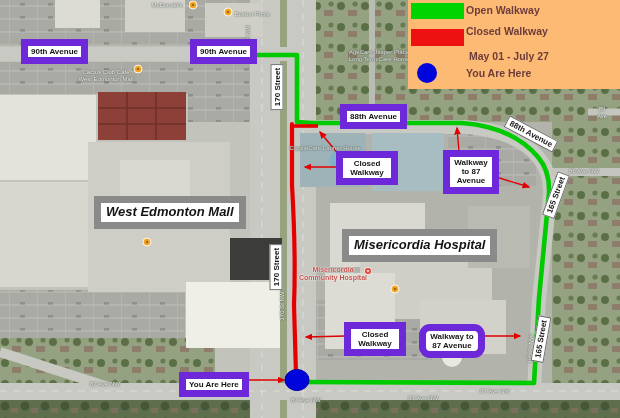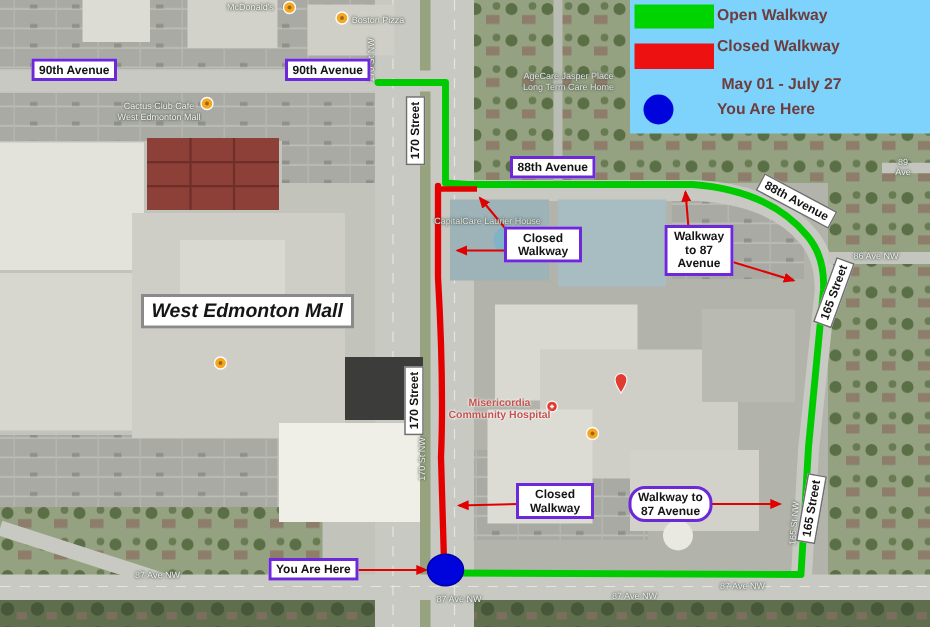--- a/index.html
+++ b/index.html
@@ -5,39 +5,39 @@
   html,body{margin:0;padding:0;background:#fff;}
   #stage{
     position:relative;width:620px;height:418px;overflow:hidden;
     font-family:"Liberation Sans",sans-serif;
     outline:1px solid #222;
     background:#b3b7aa;
   }
   #basemap{position:absolute;left:0;top:0;}
   
   .callout{
-    position:absolute;background:#fff;border:2px solid #6d28d9;
+    position:absolute;background:#fff;border:7px solid #6d28d9;
     color:#151515;font-size:8px;font-weight:600;line-height:1.15;
     padding:1px 3px;text-align:center;white-space:pre-line;z-index:30;
   }
   .callout.nowrap{white-space:nowrap;}
   .callout.big{font-size:13px;font-weight:700;white-space:nowrap;padding:2px 5px;border-color:#8a8a8a;font-style:italic;}
   .cc{ 
     position:absolute;background:#fff;border:1px solid #6f6f6f;color:#151515;
     font-size:8px;font-weight:600;padding:1px 3px;white-space:nowrap;z-index:30;text-align:center;
   }
   
   .poi{
     position:absolute;color:#f4f4ee;font-size:6px;line-height:1.2;text-align:center;
     text-shadow:0 0 2px #44504a,0 0 1px #44504a;z-index:20;white-space:pre-line;transform:translate(-50%,-50%);
   }
   .poi.gray{color:#e3e6df;}
   .poi.red{color:#c4524e;font-weight:700;font-size:7px;text-shadow:0 0 2px #fff,0 0 1px #fff;}
   
-  #legend{position:absolute;right:0;top:0;width:200px;height:89px;background:#7dd3fc;z-index:40;}
+  #legend{position:absolute;right:0;top:0;width:200px;height:89px;background:#fdba74;z-index:40;padding-left:12px;}
   .lg-swatch{position:absolute;left:3px;width:53px;}
   .lg-text{position:absolute;left:58px;font-size:10.5px;font-weight:700;color:#6d3c3c;white-space:nowrap;}
   .lg-dot{position:absolute;border-radius:50%;}
 </style>
 </head>
 <body>
 
 <div id="stage">
 
   <svg id="basemap" width="620" height="418" viewBox="0 0 620 418">
@@ -188,20 +188,21 @@
   <div class="callout nowrap" style="left:340px;top:104px;">88th Avenue</div>
   <div class="cc" style="left:531px;top:134px;transform:translate(-50%,-50%) rotate(28deg);">88th Avenue</div>
   <div class="callout" style="left:336px;top:151px;width:42px;">Closed
 Walkway</div>
   <div class="callout" style="left:443px;top:150px;width:36px;">Walkway
 to 87
 Avenue</div>
   <div class="cc" style="left:556px;top:195px;transform:translate(-50%,-50%) rotate(-70deg);">165 Street</div>
   <div class="cc" style="left:276px;top:267px;transform:translate(-50%,-50%) rotate(-90deg);">170 Street</div>
   <div class="callout big" style="left:94px;top:196px;">West Edmonton Mall</div>
+  <div class="callout big" style="left:342px;top:229px;">Misericordia Hospital</div>
   <div class="callout" style="left:344px;top:322px;width:42px;">Closed
 Walkway</div>
   <div class="callout" style="left:419px;top:324px;width:46px;border-radius:11px;">Walkway to
 87 Avenue</div>
   <div class="cc" style="left:541px;top:339px;transform:translate(-50%,-50%) rotate(-80deg);">165 Street</div>
   <div class="callout nowrap" style="left:179px;top:372px;">You Are Here</div>
 
   <div id="legend">
     <div class="lg-swatch" style="top:3px;height:16px;background:#00d400;"></div>
     <div class="lg-text" style="top:4px;">Open Walkway</div>

